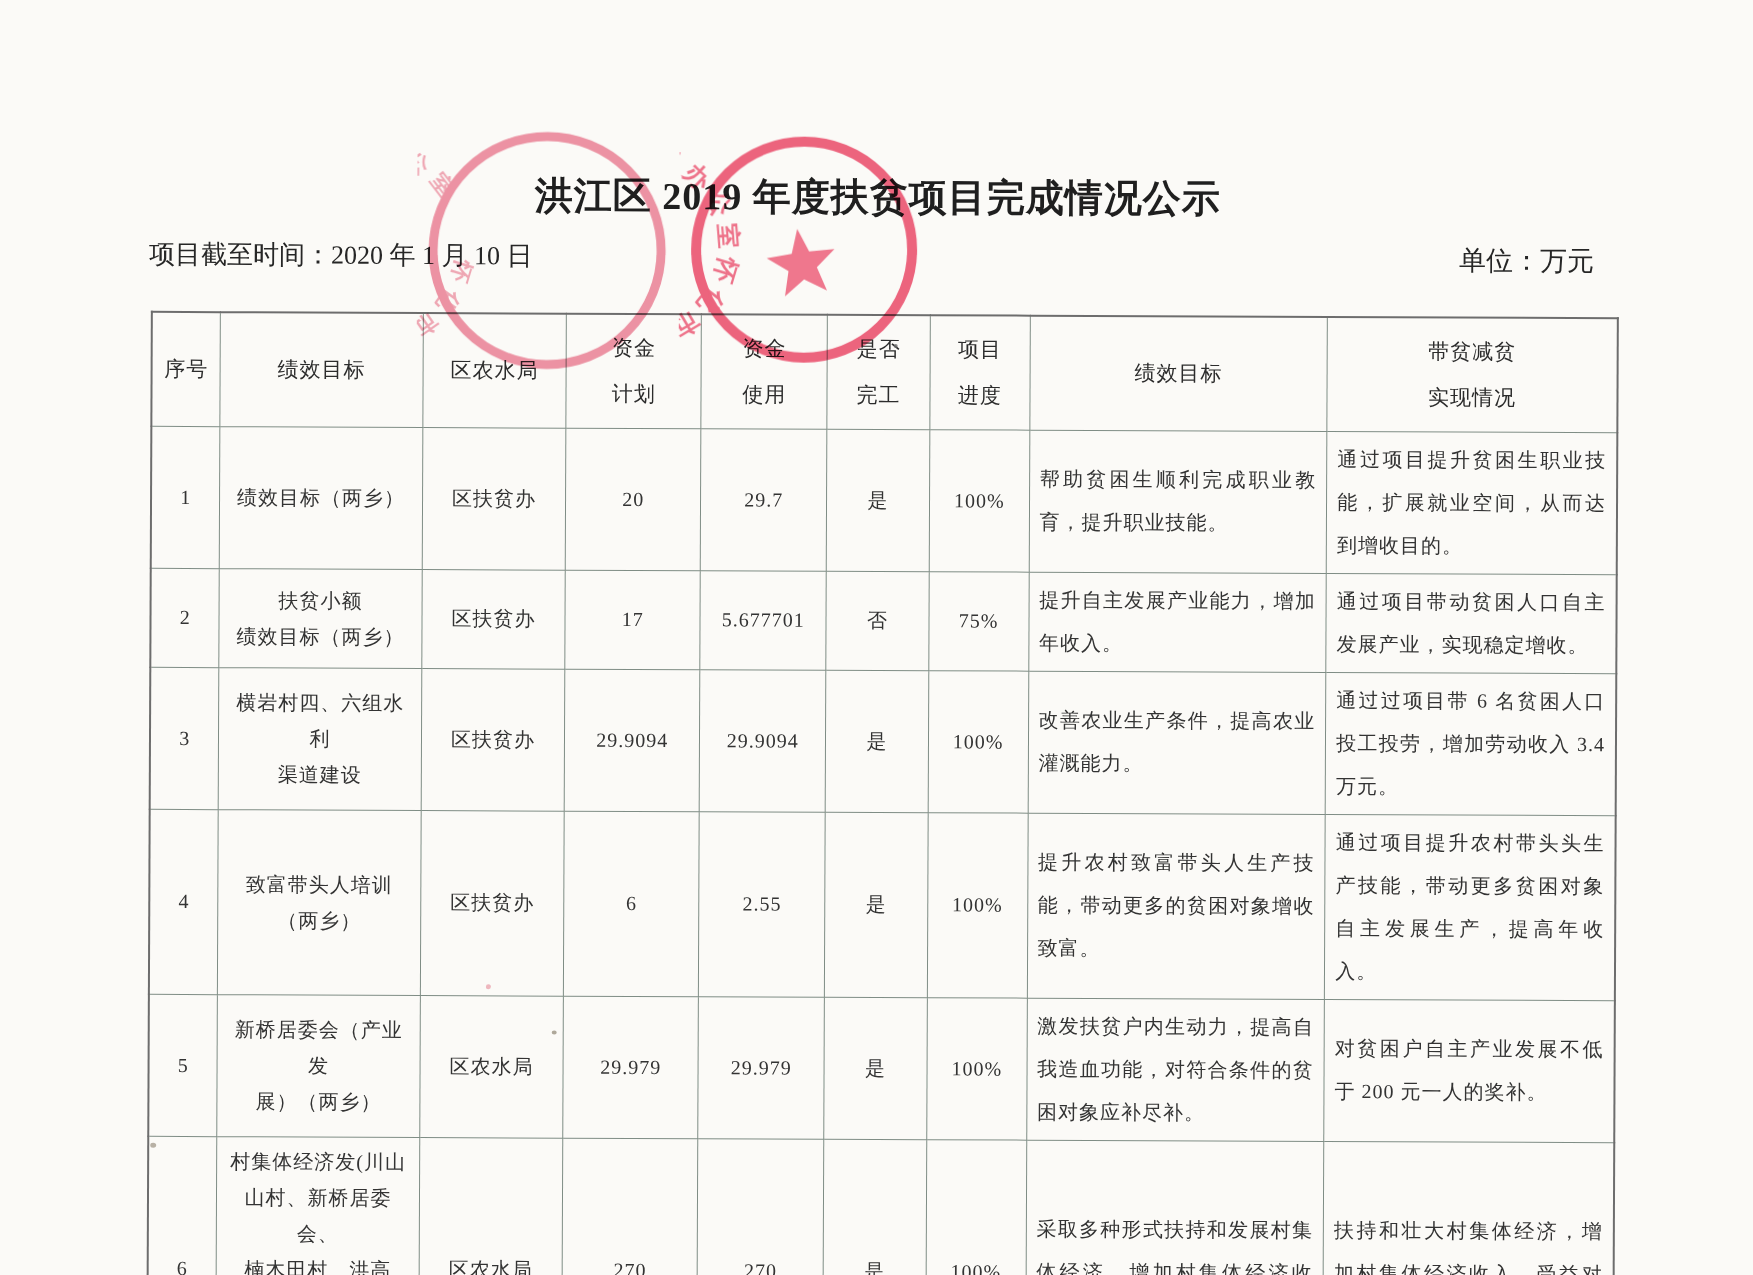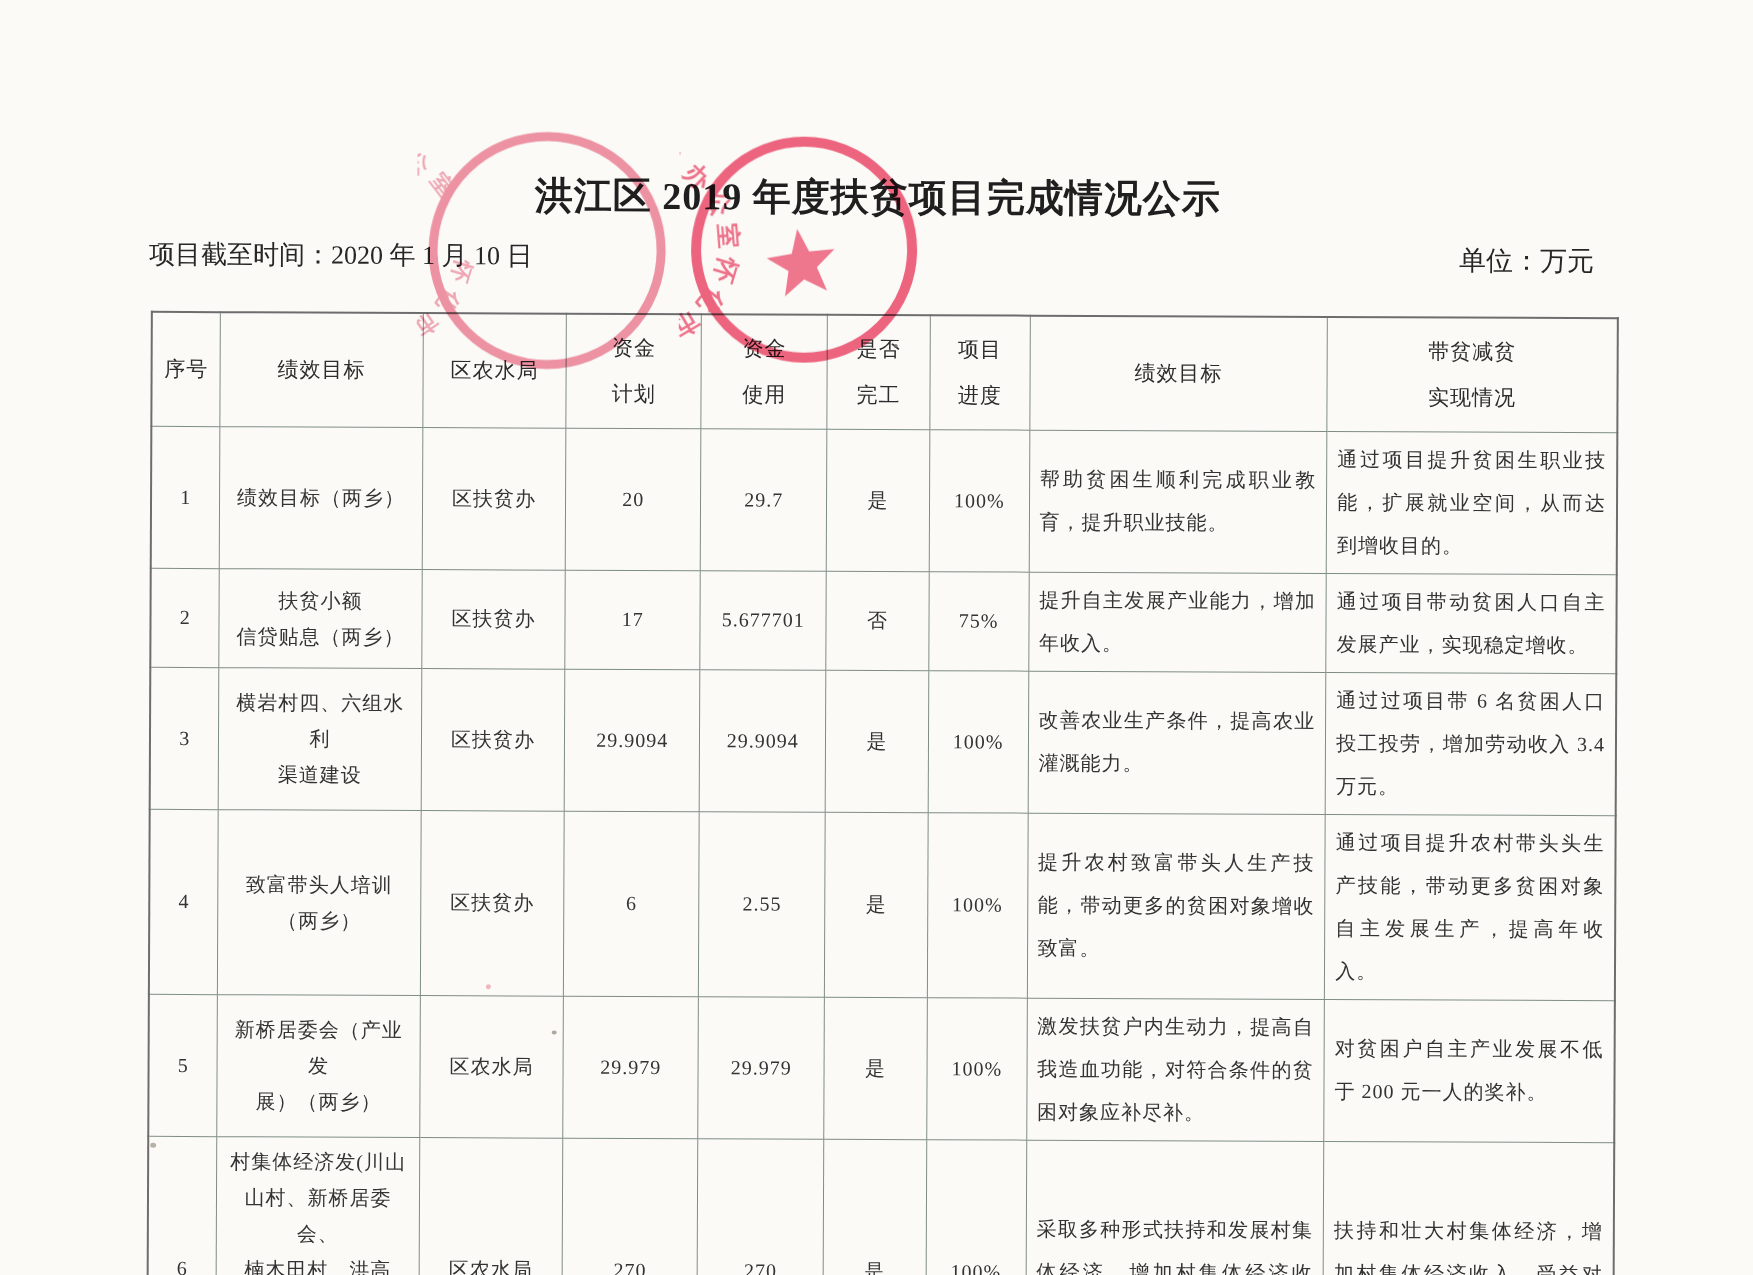--- a/index.html
+++ b/index.html
@@ -135,21 +135,21 @@
           <td class="col-plan a-center">20</td>
           <td class="col-used a-center">29.7</td>
           <td class="col-done a-center">是</td>
           <td class="col-progress a-center">100%</td>
           <td class="col-goal a-left">帮助贫困生顺利完成职业教育，提升职业技能。</td>
           <td class="col-result a-left">通过项目提升贫困生职业技能，扩展就业空间，从而达到增收目的。</td>
         </tr>
         <tr>
           <td class="col-no a-center">2</td>
           <td class="col-name a-center">扶贫小额
-信贷贴息（两乡）</td>
+绩效目标（两乡）</td>
           <td class="col-dept a-center">区扶贫办</td>
           <td class="col-plan a-center">17</td>
           <td class="col-used a-center">5.677701</td>
           <td class="col-done a-center">否</td>
           <td class="col-progress a-center">75%</td>
           <td class="col-goal a-left">提升自主发展产业能力，增加年收入。</td>
           <td class="col-result a-left">通过项目带动贫困人口自主发展产业，实现稳定增收。</td>
         </tr>
         <tr>
           <td class="col-no a-center">3</td>

